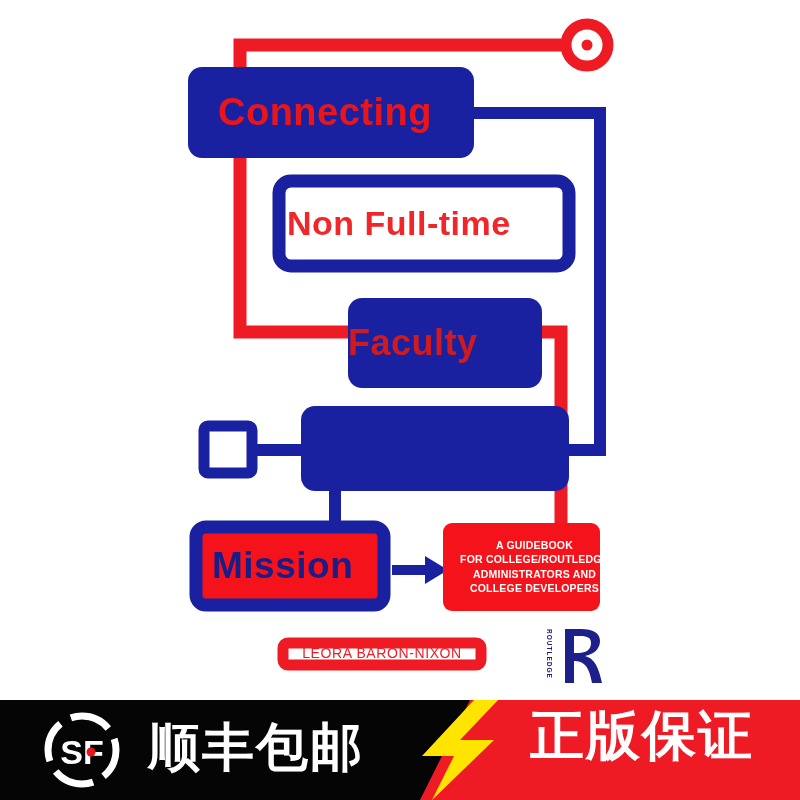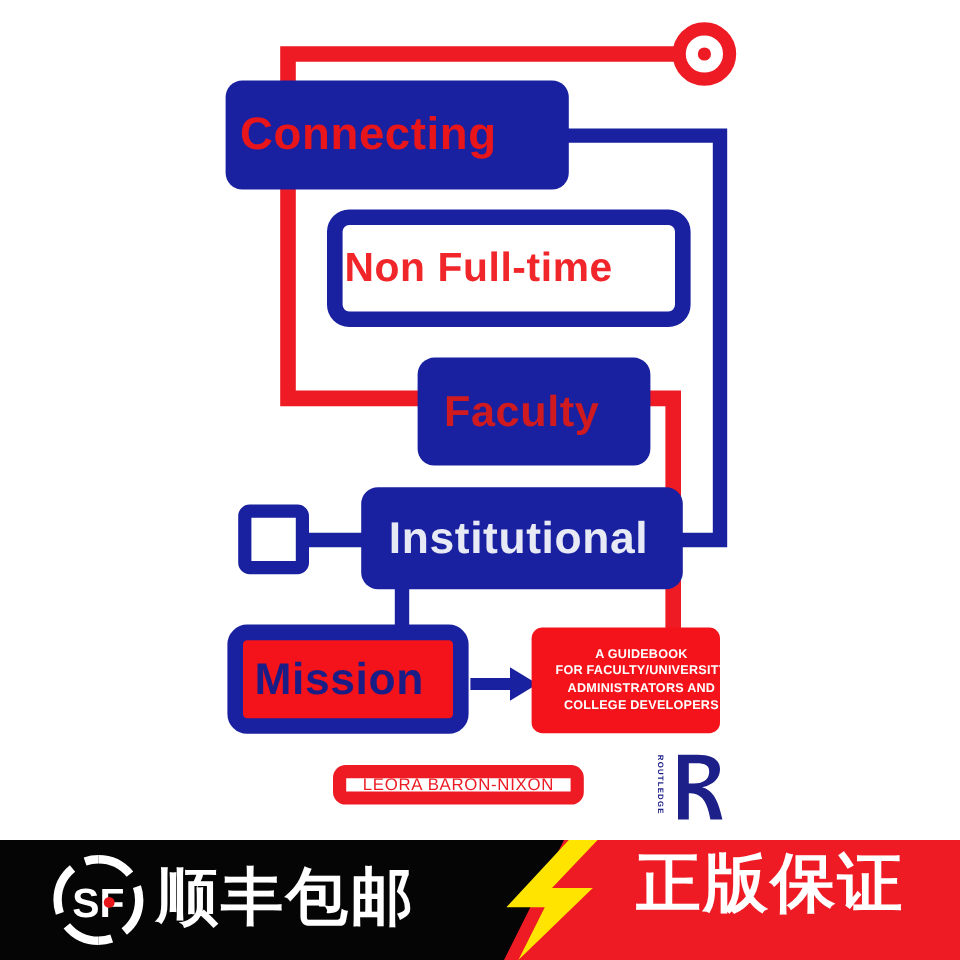--- a/index.html
+++ b/index.html
@@ -36,35 +36,34 @@
     align-items: center;
     box-sizing: border-box;
     white-space: nowrap;
     font-weight: 700;
     letter-spacing: 0.5px;
   }
 
   .node-connecting {
     left: 188px; top: 67px;
     width: 286px; height: 91px;
-    padding-left: 12px;
+    padding-left: 30px;
     color: #e8161a;
     font-size: 38px;
   }
   .node-nonfulltime {
     left: 273px; top: 175px;
     width: 302px; height: 97px;
     padding-left: 14px;
     color: #f0262a;
     font-size: 34px;
   }
   .node-faculty {
     left: 348px; top: 298px;
     width: 194px; height: 90px;
-    padding-left: 22px;
     color: #cf1a20;
     font-size: 36px;
   }
   .node-to {
     left: 199px; top: 421px;
     width: 58px; height: 57px;
     justify-content: center;
     color: #111a7a;
     font-size: 25px;
   }
@@ -145,21 +144,21 @@
     background: #050505;
     clip-path: polygon(0 0, 470px 0, 420px 100px, 0 100px);
   }
   .sf-logo {
     position: absolute;
     left: 44px; top: 712px;
     width: 76px; height: 76px;
   }
   .banner-cn-left {
     position: absolute;
-    left: 130px; top: 700px;
+    left: 148px; top: 700px;
     height: 96px;
     display: flex;
     align-items: center;
     color: #ffffff;
     font-size: 52px;
     font-weight: 700;
     letter-spacing: 2px;
   }
   .banner-cn-right {
     position: absolute;
@@ -219,27 +218,26 @@
     </svg>
   </div>
 
   <div class="node node-connecting">Connecting</div>
 
   <div class="node node-nonfulltime">Non Full-time</div>
 
   <div class="node node-faculty">Faculty</div>
 
 
-  <div class="node node-institutional">Institutional</div>
 
   <div class="node node-mission">Mission</div>
 
   <div class="subtitle-box">
     <span>A GUIDEBOOK</span>
-    <span>FOR FACULTY/UNIVERSITY</span>
+    <span>FOR COLLEGE/ROUTLEDGE</span>
     <span>ADMINISTRATORS AND</span>
     <span>COLLEGE DEVELOPERS</span>
   </div>
 
   <div class="author-box">LEORA BARON-NIXON</div>
 
   <div class="publisher-logo">
     <span class="word">ROUTLEDGE</span>
     <svg width="70" height="62" viewBox="0 0 70 62" xmlns="http://www.w3.org/2000/svg">
       <path d="M20 4 L20 58 L29 58 L29 36 C38 36 44 40 47 58 L57 58 C53 38 47 33 40 31

